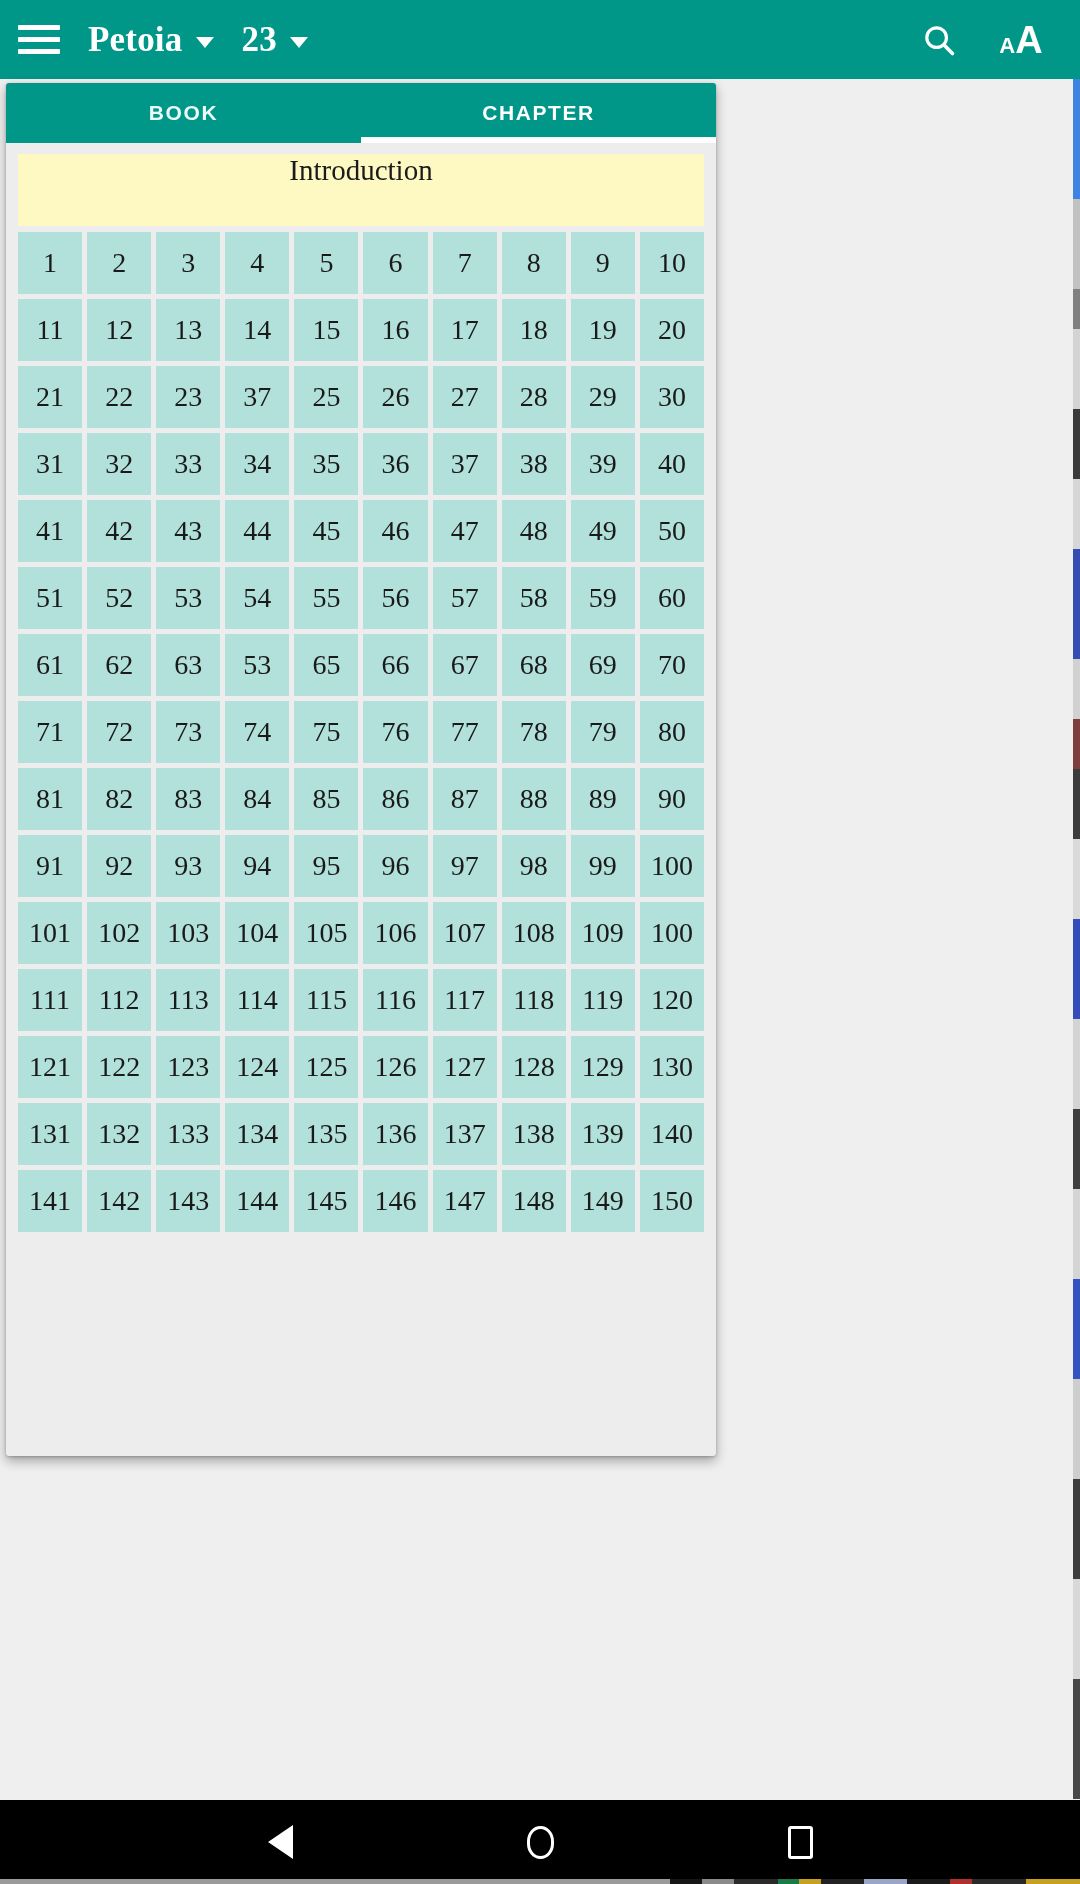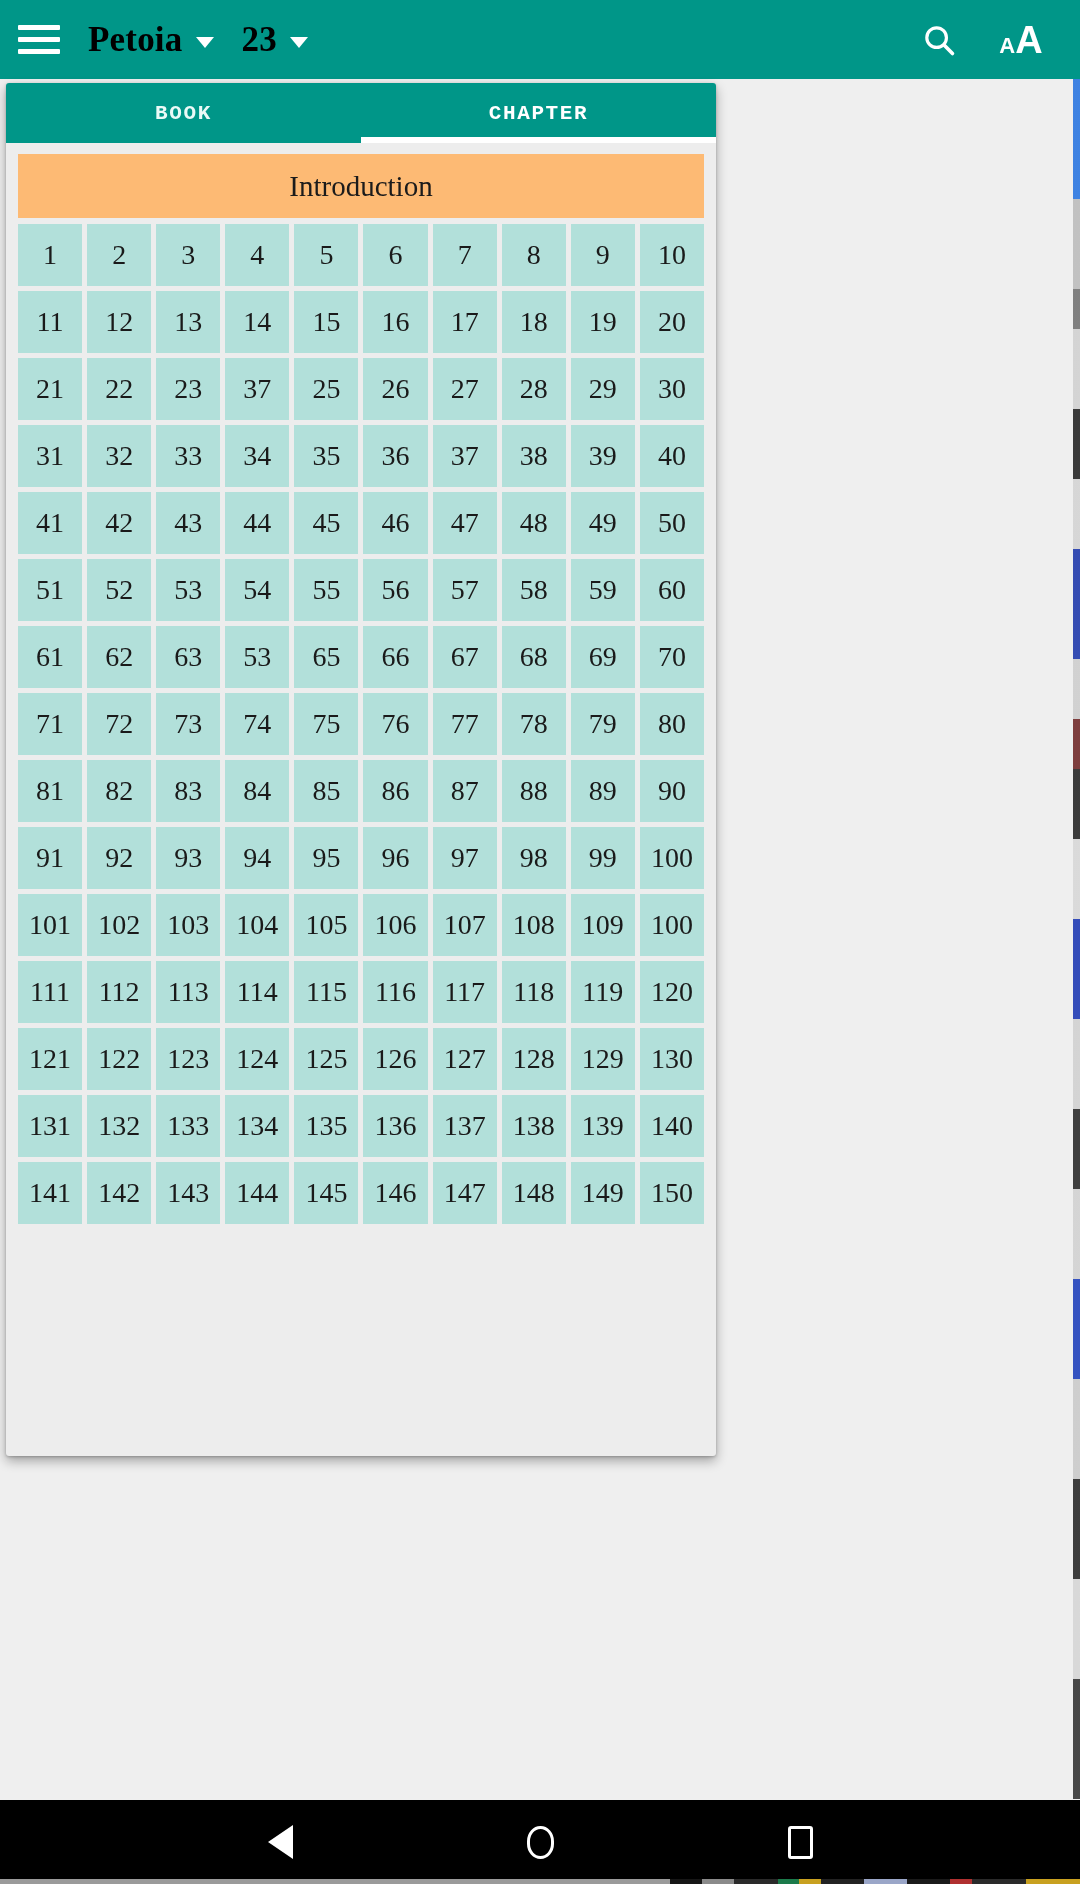--- a/index.html
+++ b/index.html
@@ -39,21 +39,21 @@
     background: #ffffff;
     border-radius: 1px;
   }
   .titlegroup {
     display: flex;
     align-items: center;
     gap: 13px;
     cursor: pointer;
   }
   .title-text {
-    color: #000000;
+    color: #ffffff;
     font-family: "Liberation Serif", serif;
     font-weight: bold;
     font-size: 35px;
     letter-spacing: 0.2px;
     line-height: 1;
   }
   .caret {
     width: 0; height: 0;
     border-left: 9px solid transparent;
     border-right: 9px solid transparent;
@@ -109,39 +109,39 @@
     align-items: center;
     justify-content: center;
     position: relative;
     cursor: pointer;
   }
   .tab-label {
     color: #ffffff;
     font-size: 21px;
     font-weight: bold;
     letter-spacing: 1.6px;
-    font-family: Liberation Mono, monospace;
+    font-family: Liberation Sans, sans-serif;
   }
   .tab.inactive .tab-label { color: #eafaf7; }
   .tab.active::after {
     content: "";
     position: absolute;
     left: 0; right: 0; bottom: 0;
     height: 6px;
     background: #ffffff;
   }
 
   .card-body {
     padding: 11px 12px 26px 12px;
   }
   .intro-row {
-    background: #fdba74;
-    height: 64px;
-    display: flex;
-    align-items: center;
+    background: #fef9c3;
+    height: 72px;
+    display: flex;
+    align-items: flex-start;
     justify-content: center;
     margin-bottom: 6px;
     cursor: pointer;
   }
   .intro-label {
     font-family: "Liberation Serif", serif;
     font-size: 29px;
     color: #1b1b1b;
   }
 

